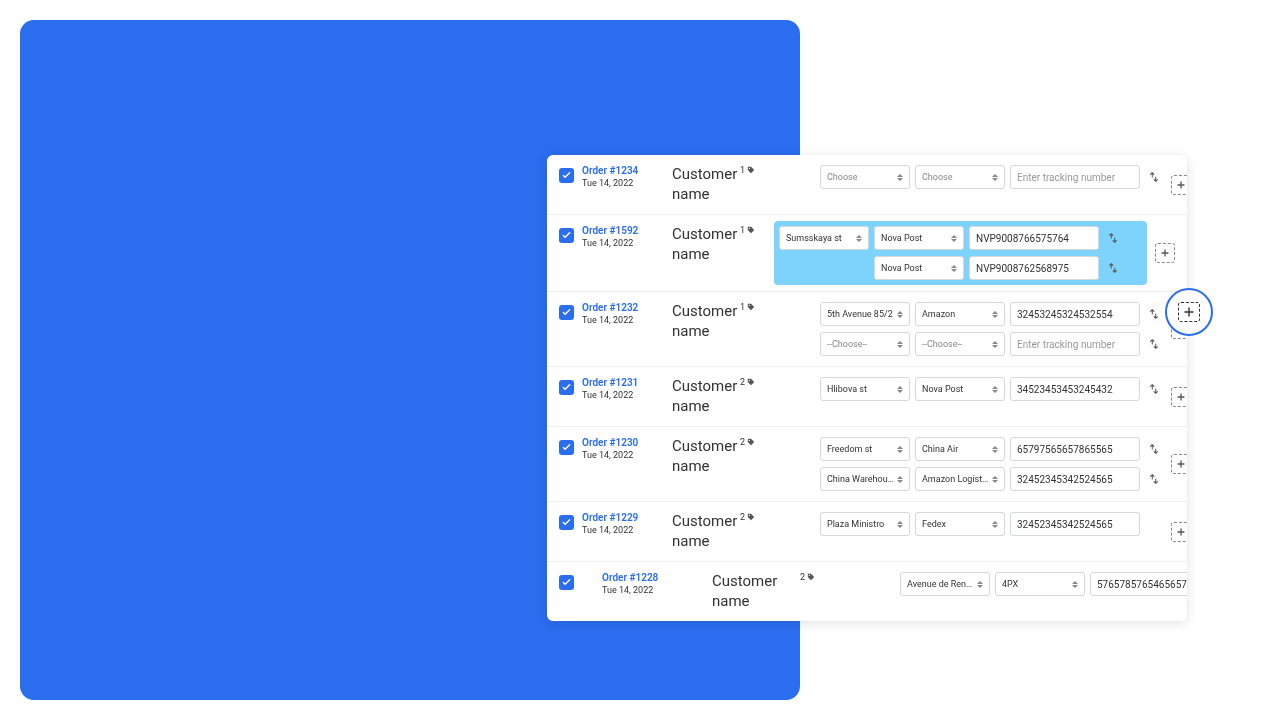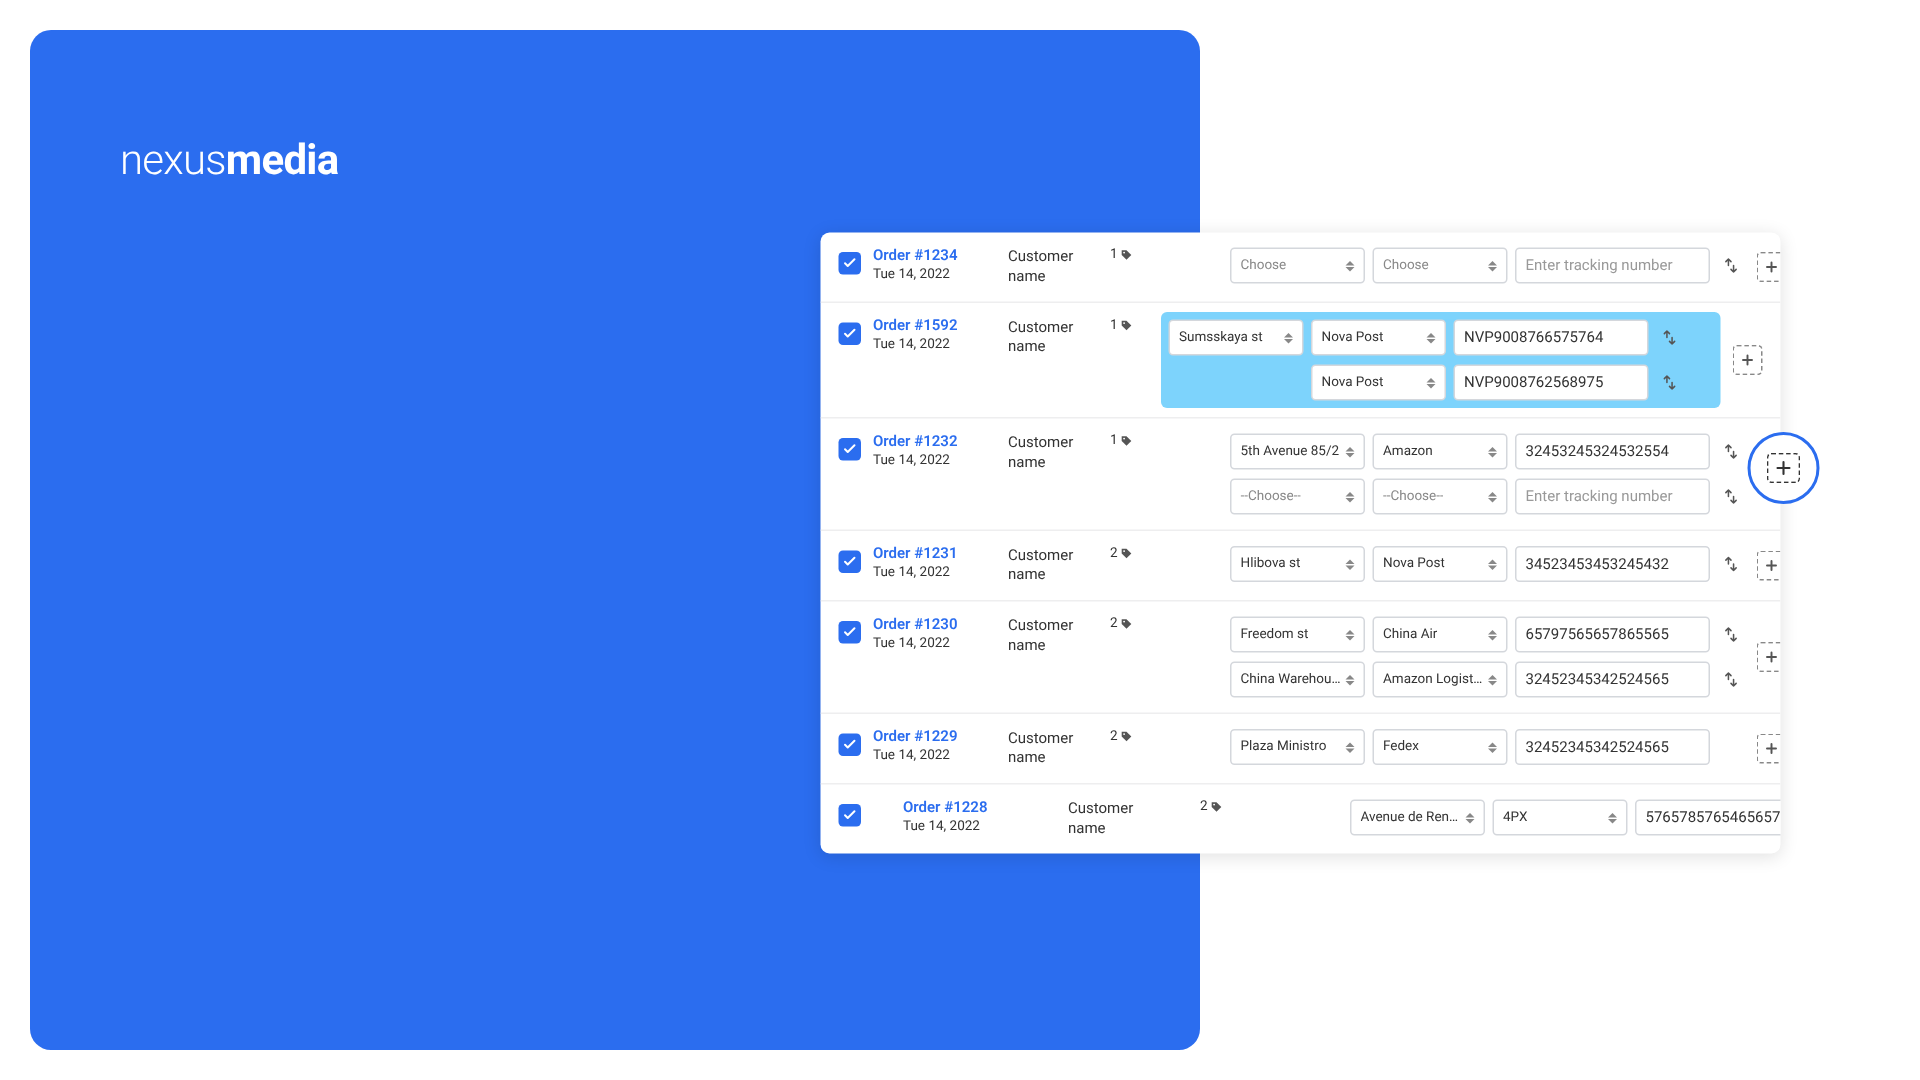--- a/index.html
+++ b/index.html
@@ -76,21 +76,21 @@
   font-weight: 600;
 }
 .order-date {
   color: #333;
   font-size: 9px;
   margin-top: 2px;
 }
 .customer-col {
   width: 60px;
   flex-shrink: 0;
-  font-size: 10px;
+  font-size: 15px;
   color: #333;
   line-height: 1.3;
 }
 .qty-col {
   width: 26px;
   flex-shrink: 0;
   font-size: 9px;
   color: #333;
   display: flex;
   align-items: center;
@@ -207,23 +207,20 @@
   border-radius: 3px;
   display: flex;
   align-items: center;
   justify-content: center;
 }
 </style>
 </head>
 <body>
 
 <div class="blue-panel">
-  <div class="logo">
-    <span>nexus</span><strong>media</strong>
-  </div>
 </div>
 
 <div class="table-panel" id="table-panel">
     <div class="row">
     <div class="checkbox">
         <svg viewBox="0 0 10 10">
           <path d="M1.5 5l2 2 5-5" stroke="#fff" stroke-width="1.5" fill="none" stroke-linecap="round" stroke-linejoin="round"></path>
         </svg>
       </div>
     <div class="order-col">

